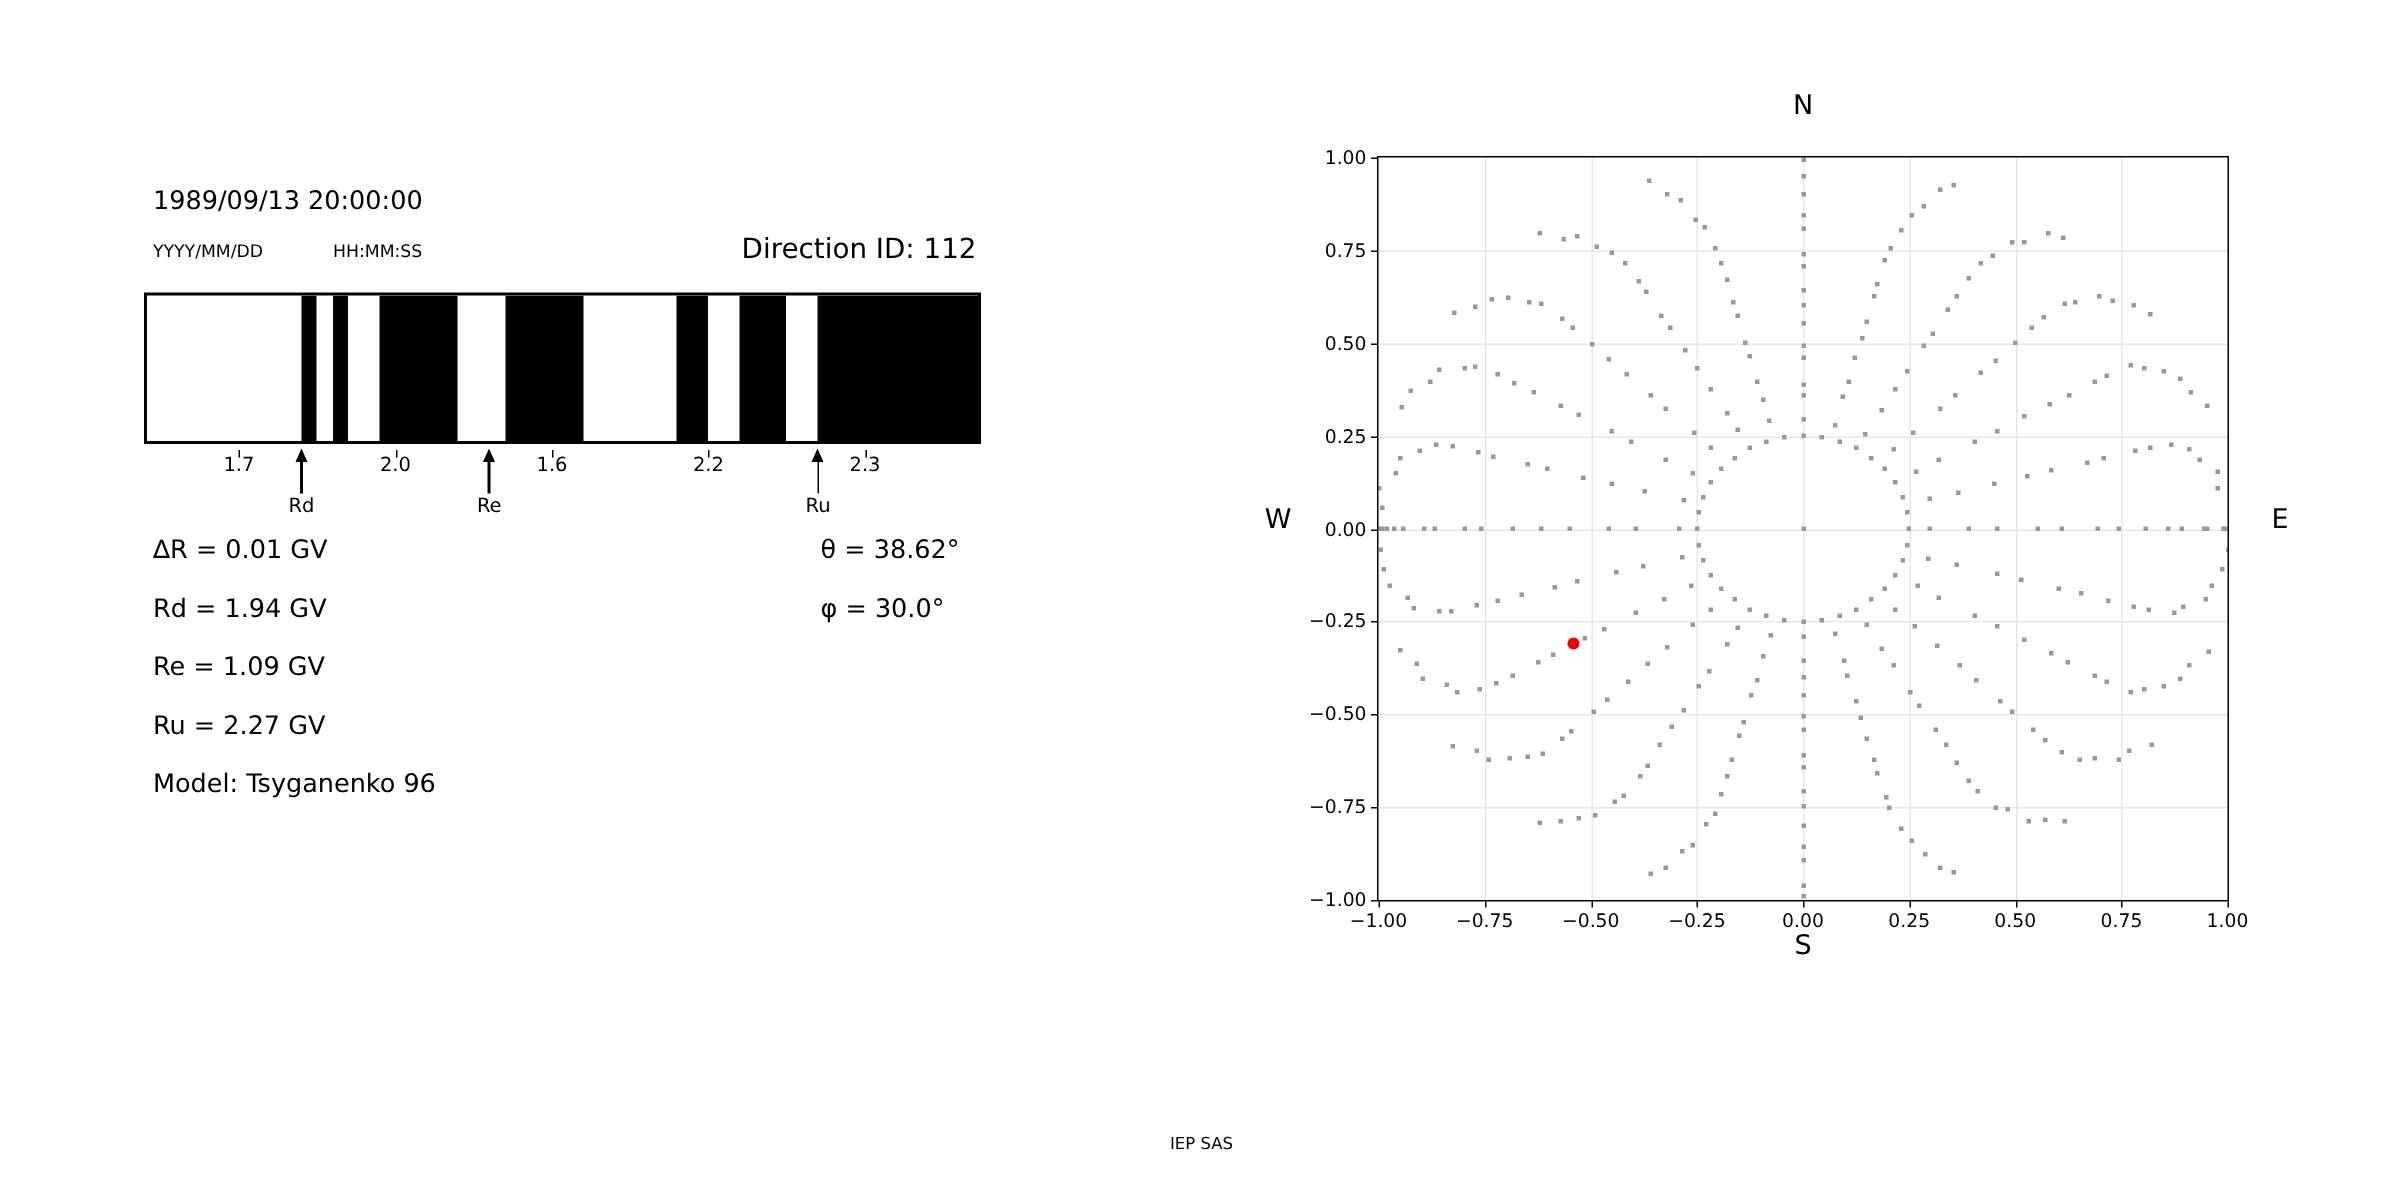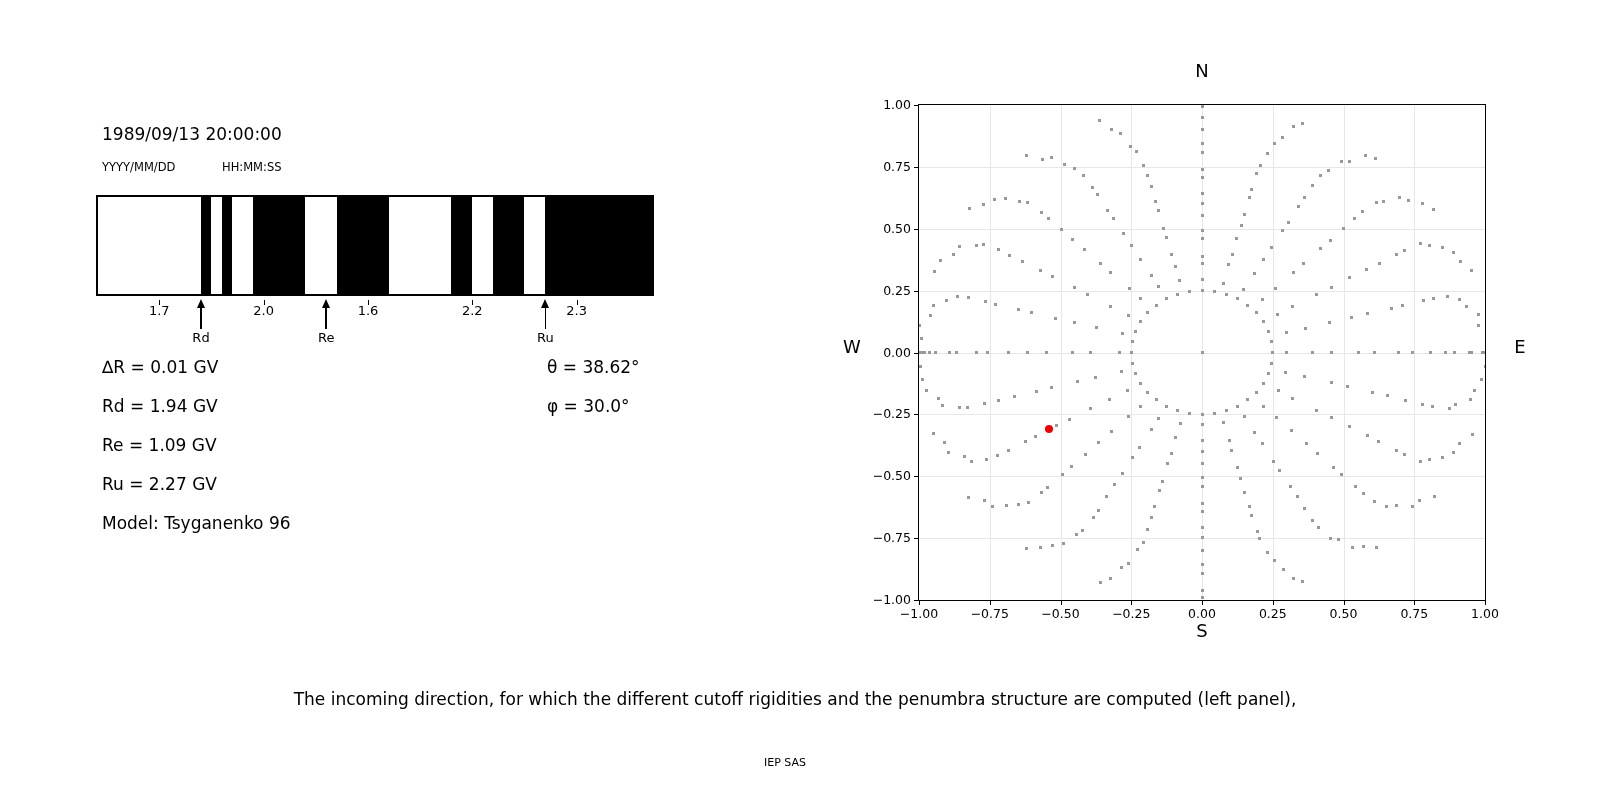--- a/index.html
+++ b/index.html
@@ -27,30 +27,31 @@
   .gridline-v{position:absolute;top:0;width:1px;height:495px;background:#e7e7e7;}
   .gridline-h{position:absolute;left:0;height:1px;width:566px;background:#e7e7e7;}
   .dot{position:absolute;width:3px;height:3px;background:#999999;}
   .reddot{position:absolute;width:8px;height:8px;border-radius:50%;background:#ee0000;}
   .xtick{position:absolute;width:1px;height:4px;background:#000;top:601px;}
   .ytick{position:absolute;height:1px;width:4px;background:#000;left:914px;}
   .xticklabel{position:absolute;top:606px;width:60px;margin-left:-30px;text-align:center;font-size:12.5px;}
   .yticklabel{position:absolute;left:841px;width:70px;text-align:right;font-size:12.5px;height:16px;line-height:16px;}
   .compass{font-size:18px;width:40px;text-align:center;}
   .cap{left:0;width:1590px;text-align:center;font-size:17px;}
-  .credit{left:0;width:1570px;text-align:center;font-size:11px;}
+  .credit{left:16px;width:1570px;text-align:center;font-size:11px;}
 </style>
 </head>
 <body>
 
 <div id="fig">
 
   <div class="abs t-date">1989/09/13 20:00:00</div>
   <div class="abs t-fmt1">YYYY/MM/DD</div>
   <div class="abs t-fmt2">HH:MM:SS</div>
+  <div class="abs t-dirid">Direction ID: 112</div>
 
   <div id="penumbra-box" class="abs">
       <div class="pbar" style="left: 103px; width: 10.4px; background: rgb(0, 0, 0);"></div>
       <div class="pbar" style="left: 123.9px; width: 10.4px; background: rgb(0, 0, 0);"></div>
       <div class="pbar" style="left: 155.2px; width: 52.2px; background: rgb(0, 0, 0);"></div>
       <div class="pbar" style="left: 238.7px; width: 52.2px; background: rgb(0, 0, 0);"></div>
       <div class="pbar" style="left: 353.4px; width: 20.9px; background: rgb(0, 0, 0);"></div>
       <div class="pbar" style="left: 395.2px; width: 31.3px; background: rgb(0, 0, 0);"></div>
       <div class="pbar" style="left: 447.4px; width: 106.6px; background: rgb(0, 0, 0);"></div>
     </div>
@@ -479,21 +480,20 @@
       <div class="reddot" style="left: 126.2px; top: 320.2px; background: rgb(238, 0, 0);"></div>
     </div>
   <div id="dir-frame" class="abs"></div>
   <div id="dir-axis"></div>
 
   <div class="abs compass" style="left:1182px;top:60px;">N</div>
   <div class="abs compass" style="left:1182px;top:620px;">S</div>
   <div class="abs compass" style="left:832px;top:336px;">W</div>
   <div class="abs compass" style="left:1500px;top:336px;">E</div>
 
-  <div class="abs cap" style="top:689px;">The incoming direction, for which the different cutoff rigidities and the penumbra structure are computed (left panel),</div>
   <div class="abs credit" style="top:756px;">IEP SAS</div>
 
 <div class="abs ptick" style="left: 159.3px;"></div>
     <div class="abs pticklabel" style="left: 159.3px;">1.7</div>
     <div class="abs ptick" style="left: 263.6px;"></div>
     <div class="abs pticklabel" style="left: 263.6px;">2.0</div>
     <div class="abs ptick" style="left: 368px;"></div>
     <div class="abs pticklabel" style="left: 368px;">1.6</div>
     <div class="abs ptick" style="left: 472.3px;"></div>
     <div class="abs pticklabel" style="left: 472.3px;">2.2</div>

